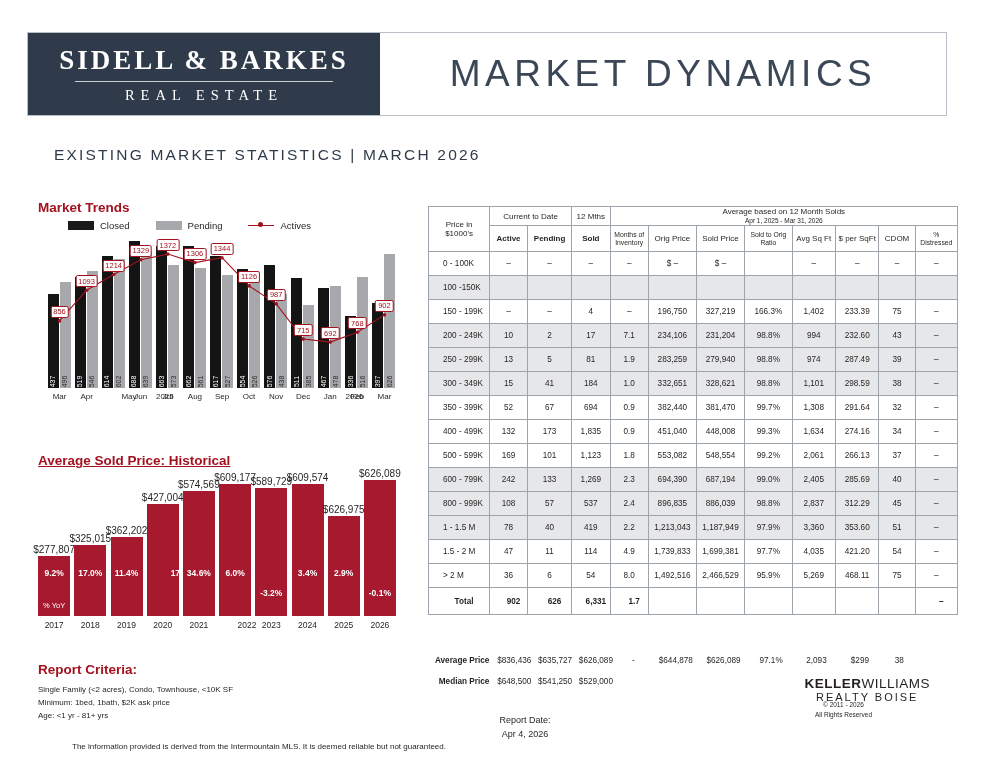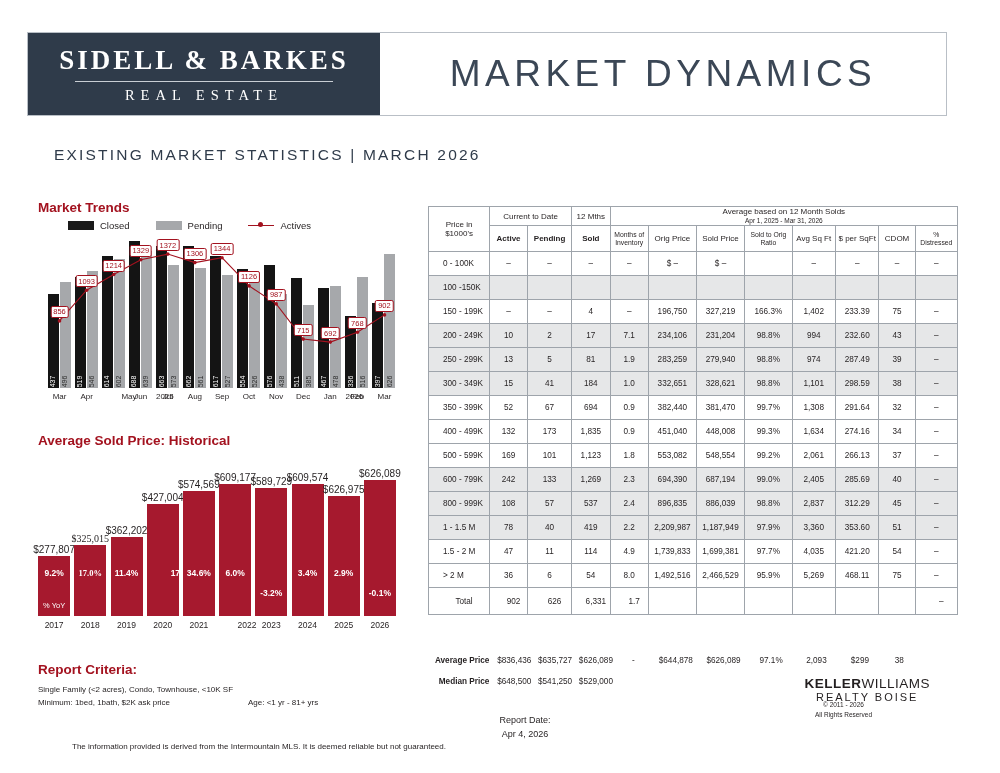--- a/index.html
+++ b/index.html
@@ -48,21 +48,21 @@
   .county{
     position:absolute;right:46px;top:166px;
     font-size:29px;letter-spacing:2.5px;color:#1d242c;font-weight:700;
   }
 
   
   .sec-title{
     font-size:13.5px;font-weight:700;color:#a3121f;
   }
   #market-trends-title{position:absolute;left:38px;top:200px;}
-  #avg-sold-title{position:absolute;left:38px;top:433px;}
+  #avg-sold-title{position:absolute;left:38px;top:453px;text-decoration:underline;}
   #report-criteria-title{position:absolute;left:38px;top:662px;}
 
   
   .legend{
     position:absolute;left:68px;top:218px;width:330px;height:14px;
     display:flex;align-items:center;font-size:9.5px;color:#231f20;
   }
   .legend .item{display:flex;align-items:center;margin-right:26px;}
   .sw{width:26px;height:9px;margin-right:6px;display:inline-block;}
   .sw.closed{background:#1a1a1a;}
@@ -137,21 +137,21 @@
     font-size:7.5px;color:#ffffff;
   }
   .syears{
     position:absolute;left:36px;top:620px;width:362px;height:12px;
   }
   .syears div{position:absolute;top:0;width:40px;text-align:center;font-size:8.5px;}
 
   .criteria{
     position:absolute;left:38px;top:684px;width:400px;font-size:8px;color:#231f20;line-height:1.6;
   }
-  .criteria .row2{display:flex;}
+  .criteria .row2{display:flex;flex-direction:column;}
   .criteria .row2 .a{width:210px;}
   .disclaimer{
     position:absolute;left:72px;top:742px;font-size:8px;color:#231f20;
   }
   .reportdate{
     position:absolute;left:460px;top:714px;width:130px;text-align:center;
     font-size:9px;color:#231f20;line-height:1.5;
   }
 
   
@@ -159,21 +159,21 @@
     position:absolute;left:428px;top:206px;width:530px;
   }
   table{border-collapse:collapse;width:530px;font-size:8.2px;color:#231f20;}
   th,td{border:0.7px solid #9ea4ab;padding:0;text-align:center;vertical-align:middle;}
   .grp{height:19px;font-size:8px;}
   .sub{height:26px;font-size:8px;line-height:1.15;}
   tbody td{height:23px;}
   tbody td.price{text-align:left;padding-left:14px;}
   tr.shade td{background:#e6e7e8;}
   .bold{font-weight:700;}
-  .tot td{height:26px;font-weight:400;padding-left:10px;}
+  .tot td{height:26px;font-weight:700;padding-left:10px;}
   .summary{
     position:absolute;left:428px;top:650px;width:530px;font-size:8.2px;
   }
   .summary table{width:530px;}
   .summary td{border:none;height:21px;}
   .summary td.lbl{text-align:right;font-weight:700;padding-right:6px;}
   .kw{
     position:absolute;right:70px;top:676px;text-align:center;
   }
   .kw .k1{font-size:13.5px;letter-spacing:0.5px;color:#231f20;}
@@ -358,21 +358,21 @@
       <div class="yearlab" style="left: 296.385px;">2026</div>
     </div>
 
   <div class="sec-title" id="avg-sold-title">Average Sold Price: Historical</div>
   <div class="sold-chart" id="sold-chart">
       <div class="sbar" style="left: 2.1px; height: 60px;">
         <div class="val">$277,807</div>
         <div class="pct" style="bottom: 38px;">9.2%</div>
         <div class="yoy">% YoY</div>
       </div>
-      <div class="sbar" style="left: 38.3px; height: 71px; font-family: Liberation Serif, serif;">
+      <div class="sbar" style="left: 38.3px; height: 71px;">
         <div class="val">$325,015</div>
         <div class="pct" style="bottom: 38px;">17.0%</div>
       </div>
       <div class="sbar" style="left: 74.5px; height: 79px;">
         <div class="val">$362,202</div>
         <div class="pct" style="bottom: 38px;">11.4%</div>
       </div>
       <div class="sbar" style="left: 110.7px; height: 112px;">
         <div class="val">$427,004</div>
         <div class="pct" style="bottom: 38px; padding-left: 20px;">17.9%</div>
@@ -386,21 +386,21 @@
         <div class="pct" style="bottom: 38px;">6.0%</div>
       </div>
       <div class="sbar" style="left: 219.3px; height: 128px;">
         <div class="val">$589,729</div>
         <div class="pct" style="bottom: 18px;">-3.2%</div>
       </div>
       <div class="sbar" style="left: 255.5px; height: 132px;">
         <div class="val">$609,574</div>
         <div class="pct" style="bottom: 38px;">3.4%</div>
       </div>
-      <div class="sbar" style="left: 291.7px; height: 120px;">
+      <div class="sbar" style="left: 291.7px; height: 100px;">
         <div class="val">$626,975</div>
         <div class="pct" style="bottom: 38px;">2.9%</div>
       </div>
       <div class="sbar" style="left: 327.9px; height: 136px;">
         <div class="val">$626,089</div>
         <div class="pct" style="bottom: 18px;">-0.1%</div>
       </div>
     </div>
   <div class="syears" id="sold-years">
       <div style="left: -1.9px;">2017</div>
@@ -623,21 +623,21 @@
             <td>312.29</td>
             <td>45</td>
             <td>–</td>
           </tr>
           <tr class="shade">
             <td class="price">1 - 1.5 M</td>
             <td>78</td>
             <td>40</td>
             <td>419</td>
             <td>2.2</td>
-            <td>2,209,987</td>
+            <td>1,213,043</td>
             <td>1,187,949</td>
             <td>97.9%</td>
             <td>3,360</td>
             <td>353.60</td>
             <td>51</td>
             <td>–</td>
           </tr>
           <tr>
             <td class="price">1.5 - 2 M</td>
             <td>47</td>

